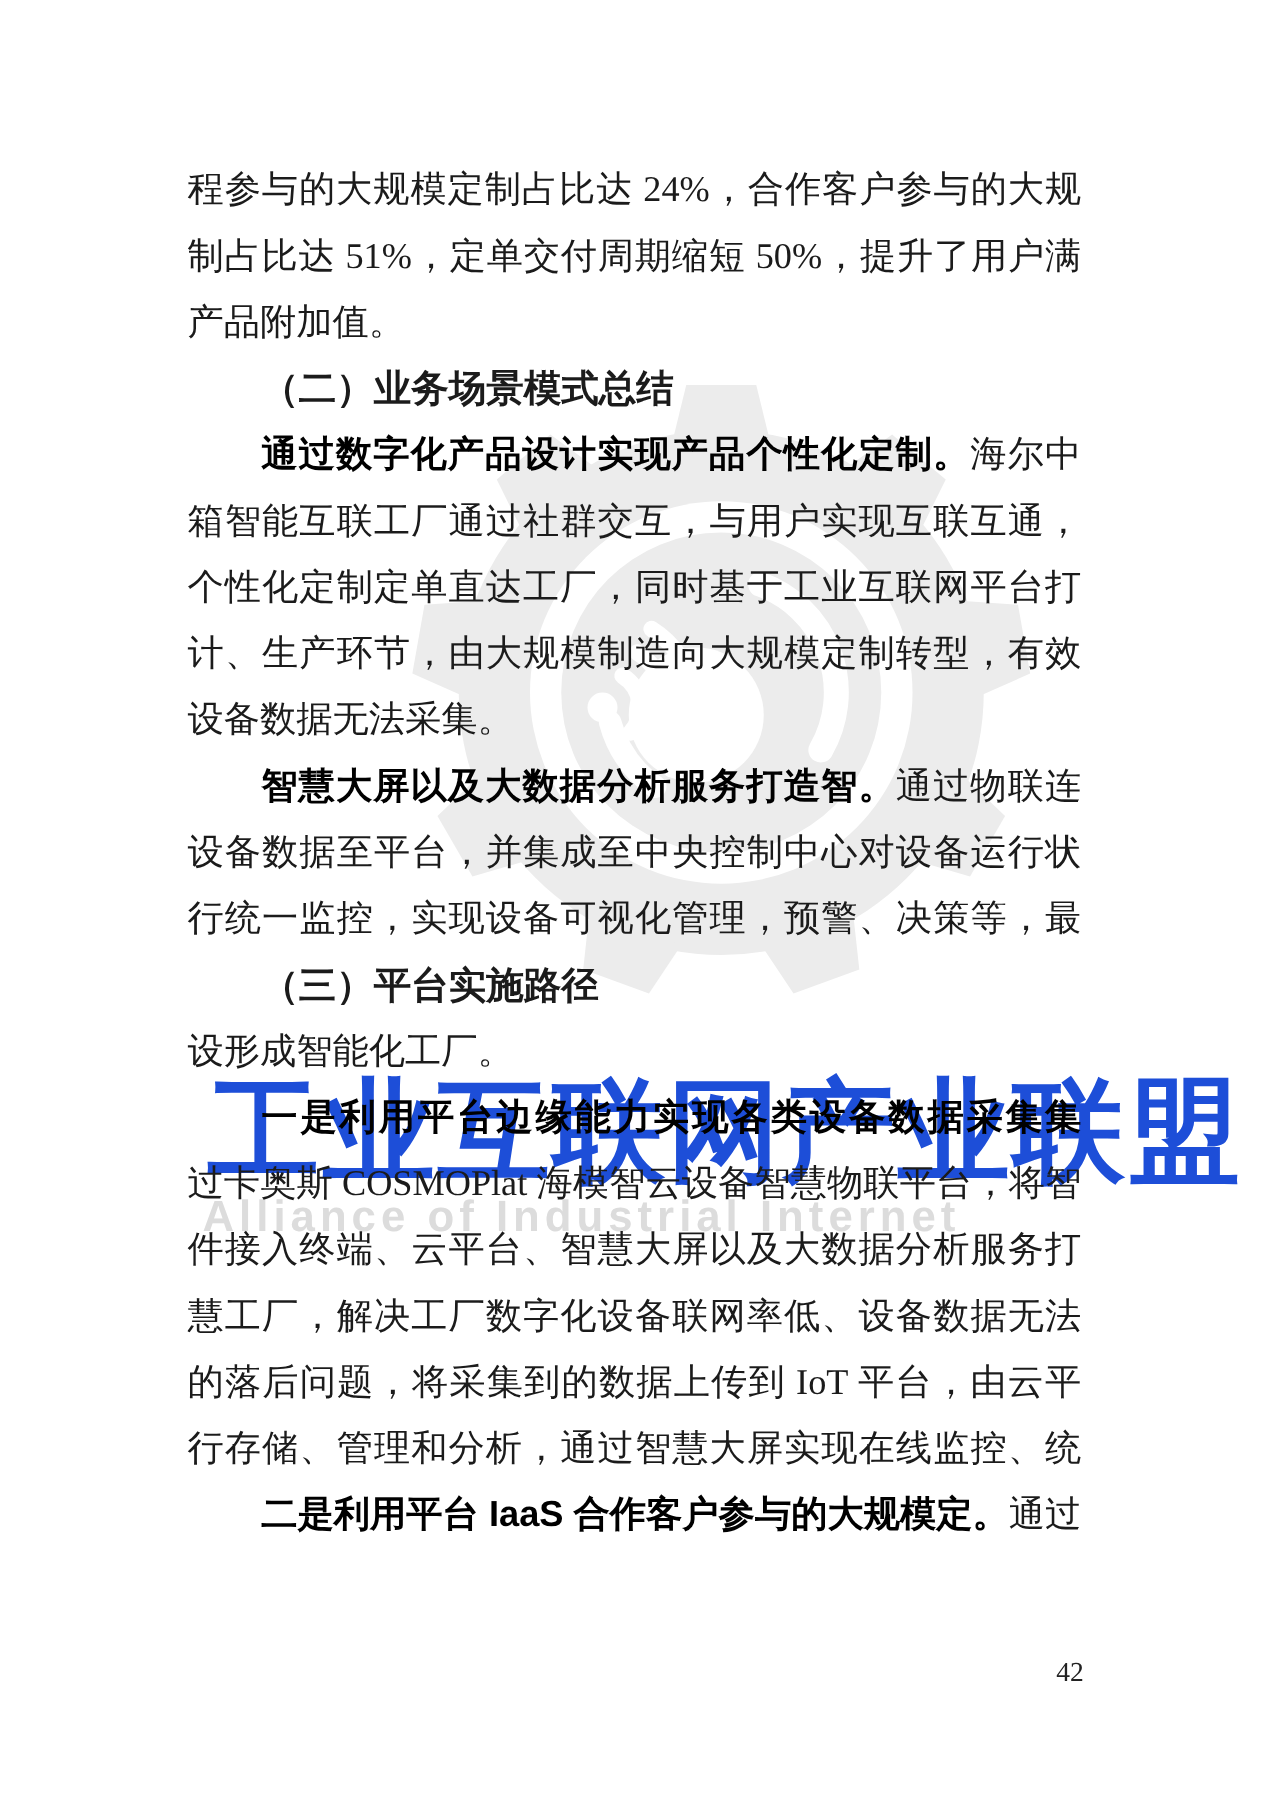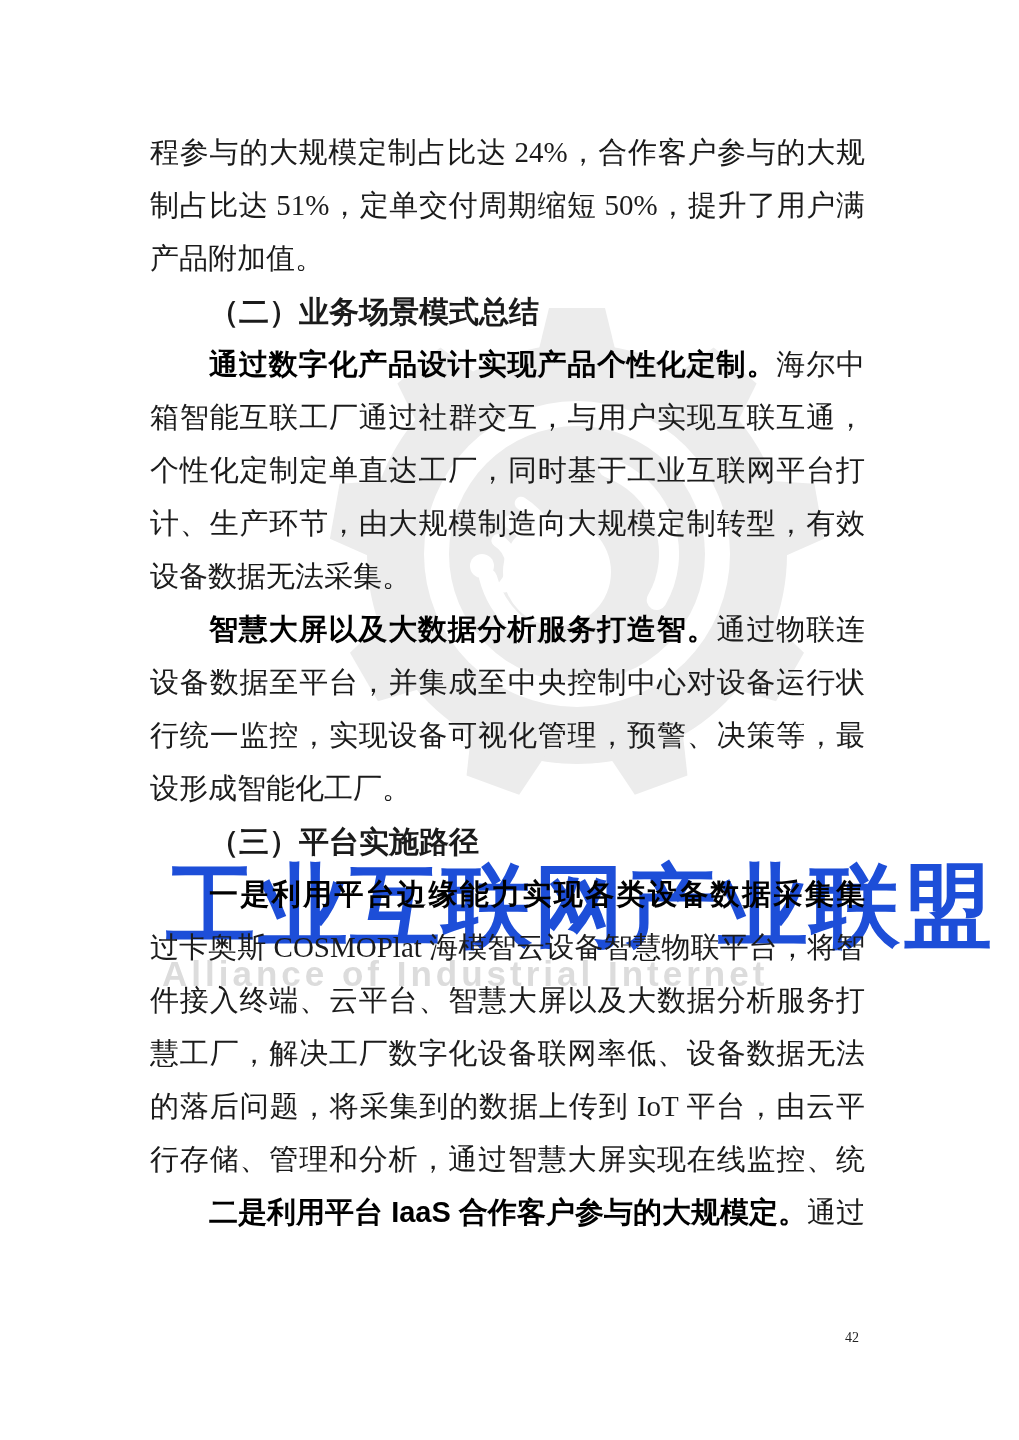--- a/index.html
+++ b/index.html
@@ -56,21 +56,21 @@
     font-size:30px;
   }
   .lead{
     font-family:Liberation Sans, sans-serif;
     font-weight:700;
     color:#000000;
   }
   .pagenum{
     position:absolute;left:845px;top:1326px;
     z-index:2;
-    font-size:14px;line-height:24px;
+    font-size:22px;line-height:24px;
     color:#222222;
     font-family:"Liberation Serif", serif;
   }
 </style>
 </head>
 <body>
 
 <div class="page">
 
   <svg class="wm-logo" viewBox="-254 -254 508 508" xmlns="http://www.w3.org/2000/svg" aria-hidden="true">
@@ -110,22 +110,22 @@
     <div class="line"><span>产品附加值。</span></div>
     <div class="line heading indent"><span>（二）业务场景模式总结</span></div>
     <div class="line fill indent"><span class="lead">通过数字化产品设计实现产品个性化定制。</span><span>海尔中德冰</span></div>
     <div class="line fill"><span>箱智能互联工厂通过社群交互，与用户实现互联互通，用户</span></div>
     <div class="line fill"><span>个性化定制定单直达工厂，同时基于工业互联网平台打通设</span></div>
     <div class="line fill"><span>计、生产环节，由大规模制造向大规模定制转型，有效提高</span></div>
     <div class="line"><span>设备数据无法采集。</span></div>
     <div class="line fill indent"><span class="lead">智慧大屏以及大数据分析服务打造智。</span><span>通过物联连接</span></div>
     <div class="line fill"><span>设备数据至平台，并集成至中央控制中心对设备运行状态进</span></div>
     <div class="line fill"><span>行统一监控，实现设备可视化管理，预警、决策等，最终建</span></div>
+    <div class="line heading indent"><span>（三）平台实施路径</span></div>
     <div class="line"><span>设形成智能化工厂。</span></div>
-    <div class="line heading indent"><span>（三）平台实施路径</span></div>
     <div class="line fill indent"><span class="lead">一是利用平台边缘能力实现各类设备数据采集集成。</span></div>
     <div class="line fill"><span>过卡奥斯 COSMOPlat 海模智云设备智慧物联平台，将智能硬</span></div>
     <div class="line fill"><span>件接入终端、云平台、智慧大屏以及大数据分析服务打造智</span></div>
     <div class="line fill"><span>慧工厂，解决工厂数字化设备联网率低、设备数据无法采集</span></div>
     <div class="line fill"><span>的落后问题，将采集到的数据上传到 IoT 平台，由云平台进</span></div>
     <div class="line fill"><span>行存储、管理和分析，通过智慧大屏实现在线监控、统计分</span></div>
     <div class="line fill indent"><span class="lead">二是利用平台 IaaS 合作客户参与的大规模定。</span><span>通过公</span></div>
   </div>
 
   <div class="pagenum">42</div>

